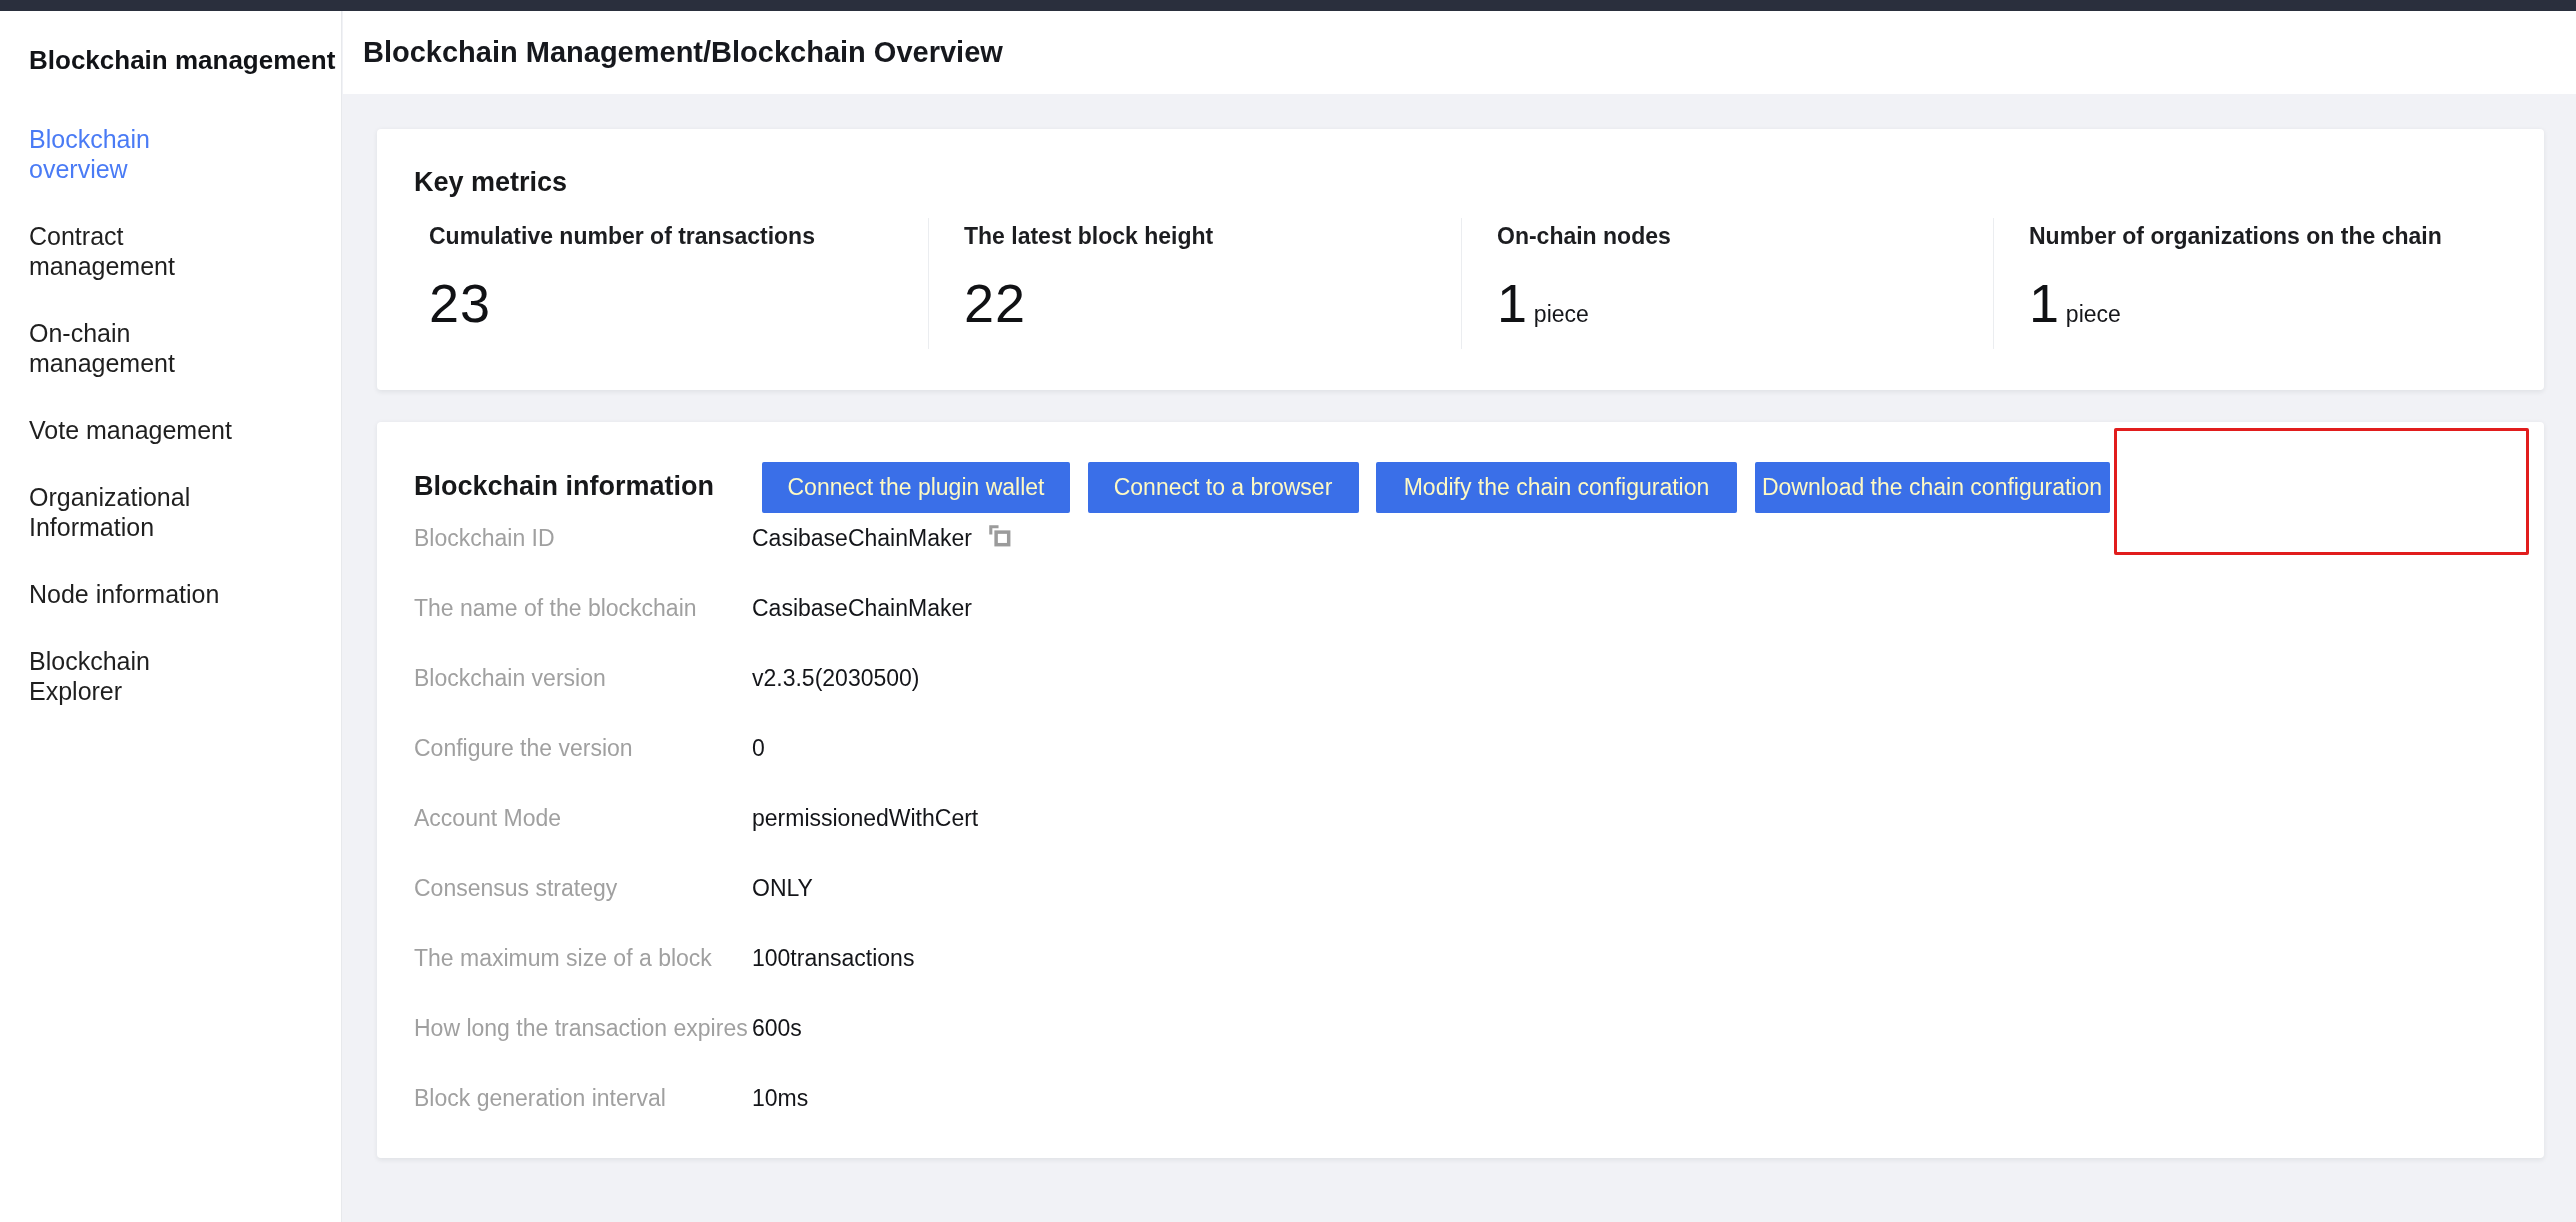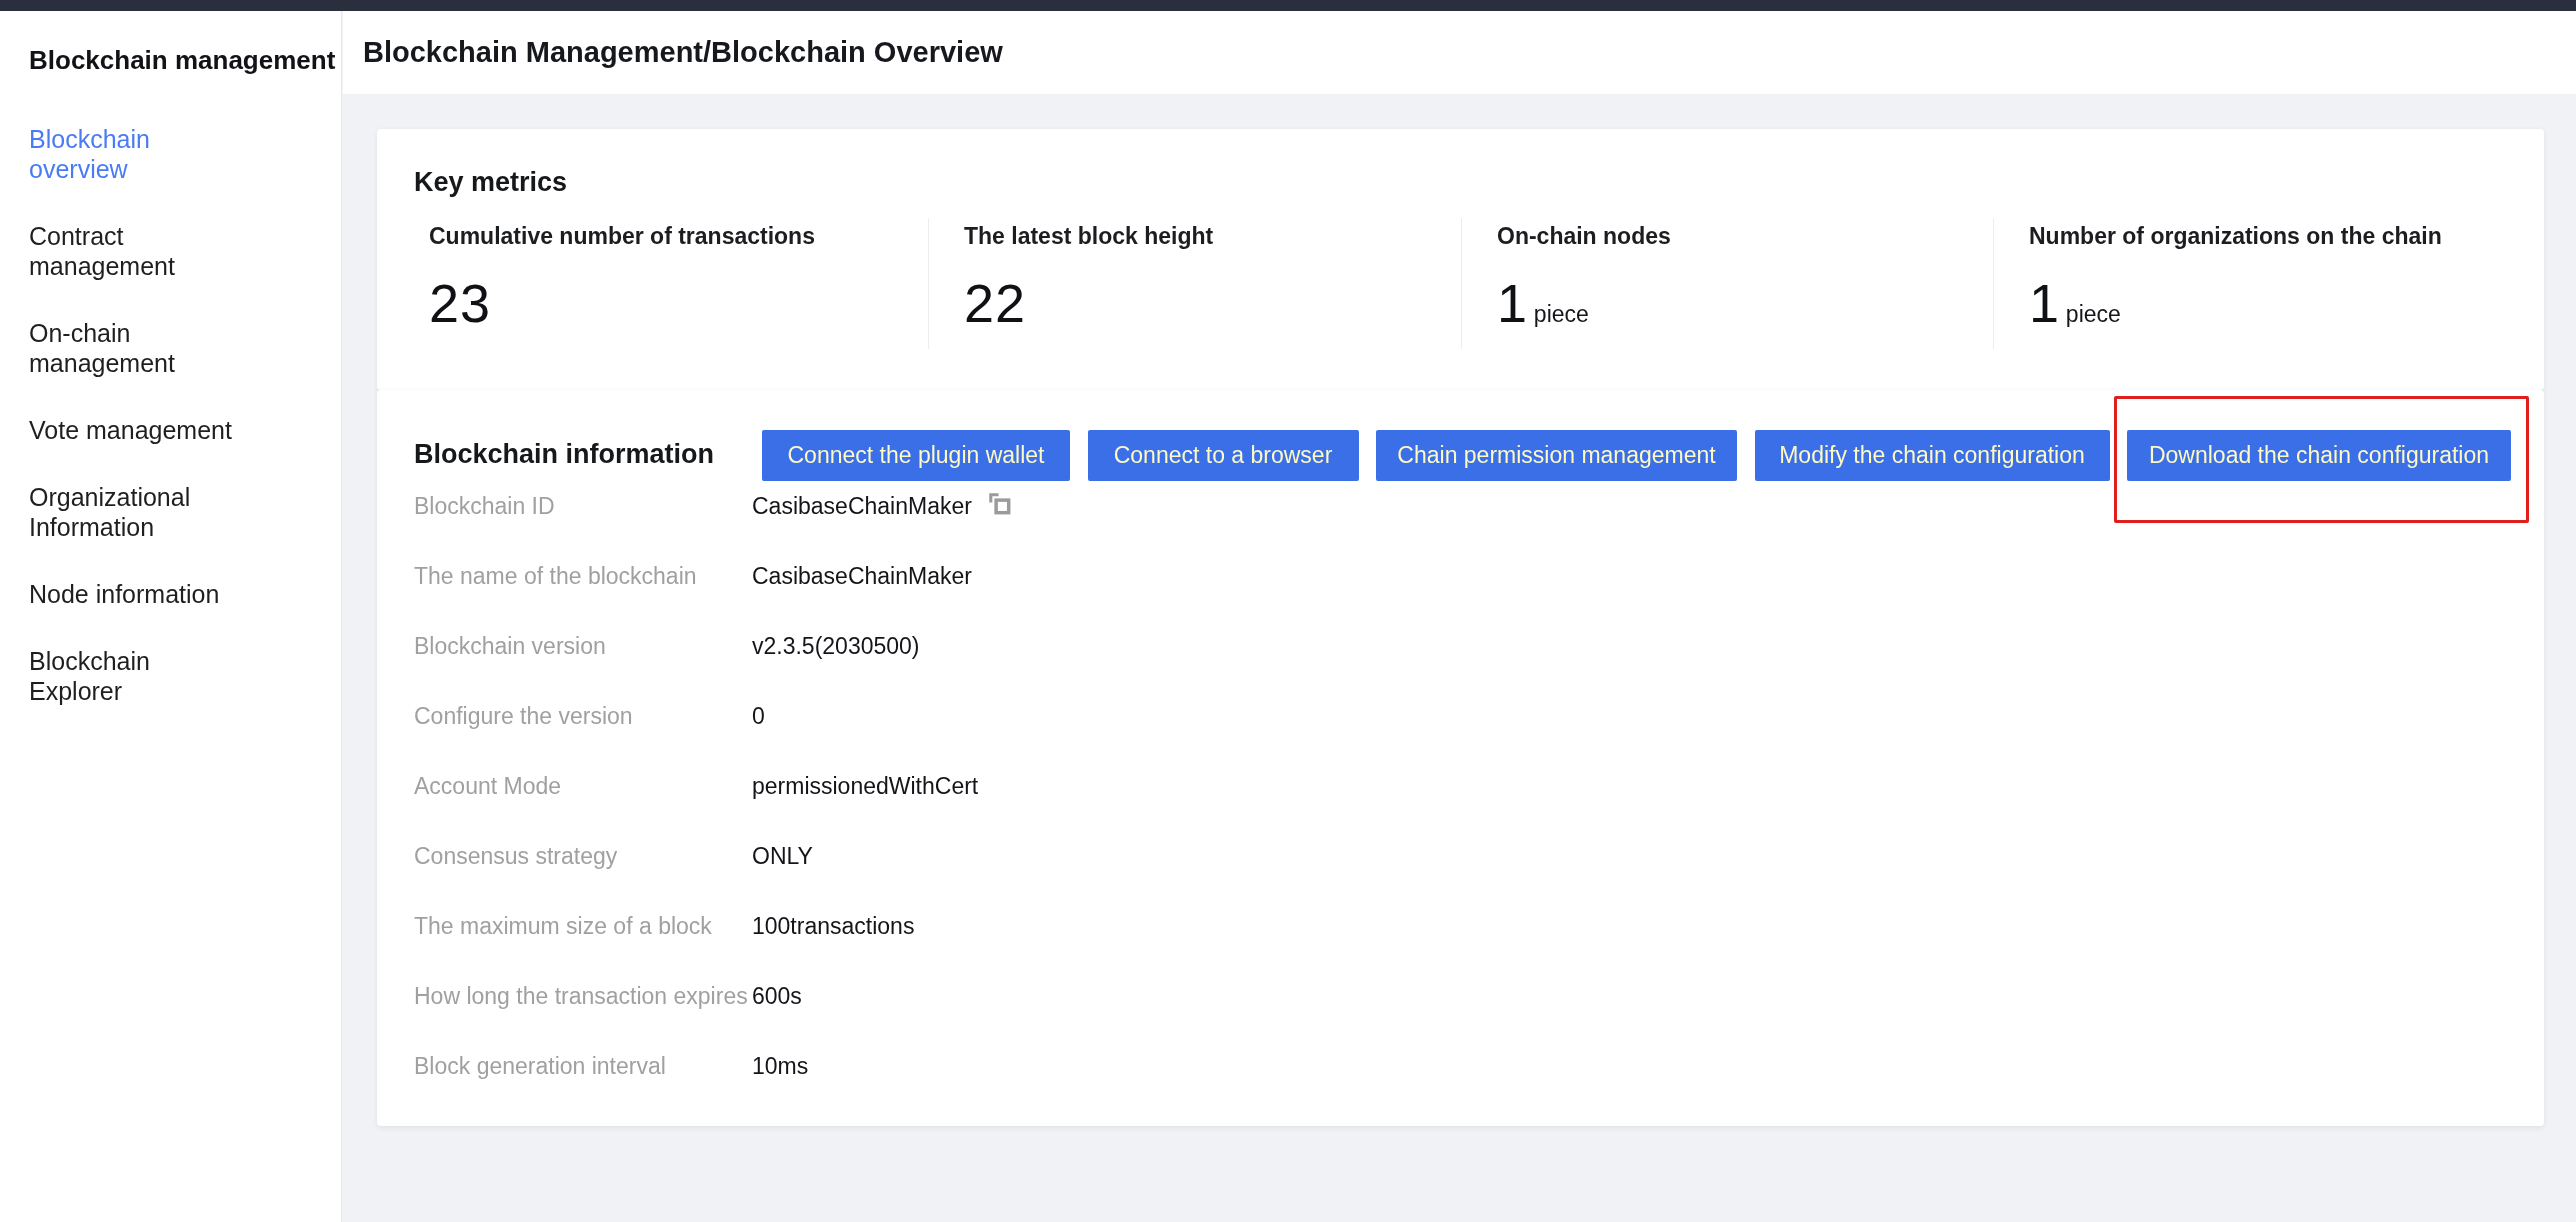--- a/index.html
+++ b/index.html
@@ -35,21 +35,21 @@
   .metric:nth-child(1){ width:551px; padding-left:52px; }
   .metric:nth-child(2){ width:533px; padding-left:35px; border-left:1px solid #ebedf0; }
   .metric:nth-child(3){ width:532px; padding-left:35px; border-left:1px solid #ebedf0; }
   .metric:nth-child(4){ width:550px; padding-left:35px; border-left:1px solid #ebedf0; }
   .metric-label { font-size:23px; font-weight:bold; color:#1c1d20; line-height:29px; }
   .metric-value { margin-top:23px; }
   .metric-value .num { font-size:54px; font-weight:400; color:#101114; line-height:58px; letter-spacing:1px; }
   .metric-value .unit { font-size:23px; color:#15161a; margin-left:5.8px; }
 
   
-  .info-card { height:736px; }
+  .info-card { margin-top:32px; height:736px; }
   .info-card h2 { top:48px; }
   .btn-row { position:absolute; left:385px; top:40px; display:flex; gap:17.5px; }
   .btn { height:51px; background:#3a6fe8; color:#fef9c3; font-size:23px;
          font-family:"Liberation Sans", sans-serif; border:none; border-radius:1.9px;
          display:flex; align-items:center; justify-content:center; cursor:pointer; white-space:nowrap; }
   .btn:nth-child(1){ width:308px; }
   .btn:nth-child(2){ width:271px; }
   .btn:nth-child(3){ width:361px; }
   .btn:nth-child(4){ width:355px; }
   .btn:nth-child(5){ width:384px; }
@@ -113,21 +113,20 @@
         </div>
       </div>
     </div>
 
     <div class="card info-card">
       <h2>Blockchain information</h2>
 
       <div class="btn-row">
         <button class="btn">Connect the plugin wallet</button>
         <button class="btn">Connect to a browser</button>
-        <button class="btn">Chain permission management</button>
         <button class="btn">Modify the chain configuration</button>
         <button class="btn">Download the chain configuration</button>
       </div>
       <div class="highlight-box"></div>
 
       <div class="info-rows">
         <div class="info-row">
           <div class="info-label">Blockchain ID</div>
           <div class="info-value">
             <span>CasibaseChainMaker</span>

